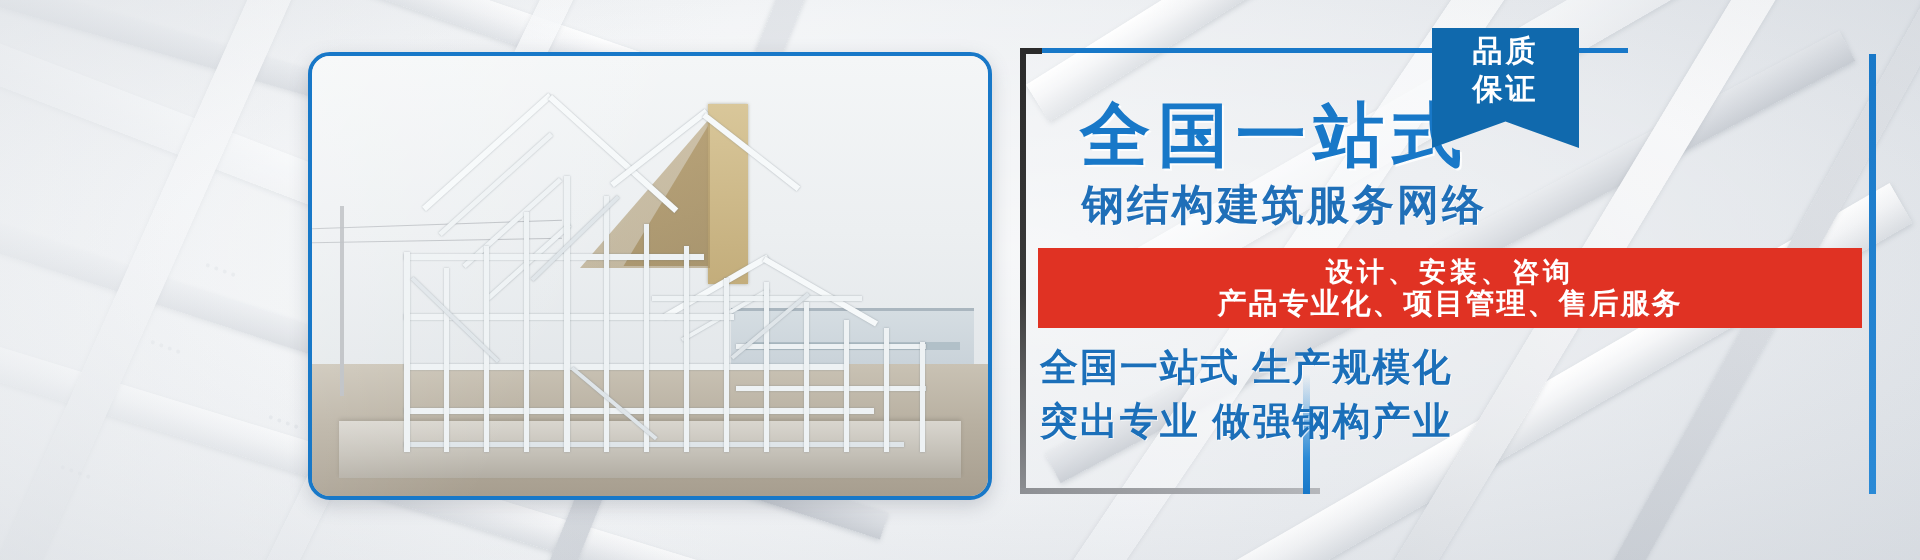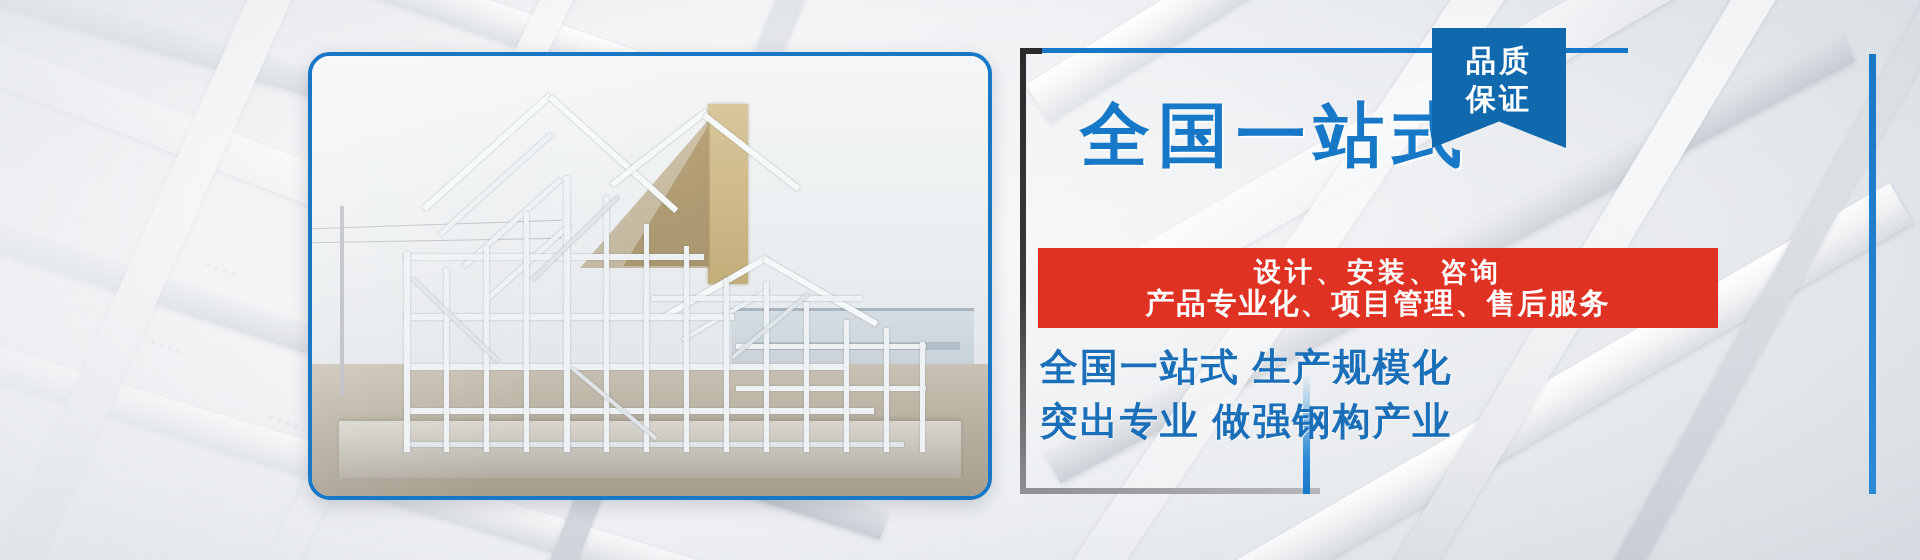--- a/index.html
+++ b/index.html
@@ -118,46 +118,46 @@
     white-space:nowrap;
   }
   .subhead{
     position:absolute;left:62px;top:136px;
     font-size:42px;font-weight:bold;color:#1f6fb8;
     letter-spacing:3px;line-height:1;
     text-shadow:1px 1px 0 rgba(255,255,255,.8);
     white-space:nowrap;
   }
   #red-banner{
-    position:absolute;left:18px;top:200px;width:680px;height:80px;
+    position:absolute;left:18px;top:200px;width:824px;height:80px;
     background:#e03223;
     display:flex;flex-direction:column;align-items:center;justify-content:center;
   }
   .red-line{
     color:#ffffff;font-weight:bold;white-space:nowrap;line-height:1.12;
   }
   .red-line.one{font-size:27px;letter-spacing:4px;}
   .red-line.two{font-size:29px;letter-spacing:2px;}
 
   .slogan{
     position:absolute;left:20px;
     font-size:38px;font-weight:bold;color:#1b6fb9;
     letter-spacing:2px;line-height:1;white-space:nowrap;
     text-shadow:1px 1px 0 rgba(255,255,255,.75);
   }
   .slogan.s1{top:300px;}
   .slogan.s2{top:354px;}
 
   
   #badge{
-    position:absolute;left:1432px;top:28px;width:134px;height:120px;
+    position:absolute;left:1432px;top:28px;width:147px;height:120px;
     background:#1069ad;
     clip-path:polygon(0 0,100% 0,100% 100%,50% 78%,0 100%);
     display:flex;flex-direction:column;align-items:center;justify-content:flex-start;
-    padding-top:14px;box-sizing:border-box;
+    padding-top:4px;box-sizing:border-box;
   }
   .badge-line{
     color:#ffffff;font-size:30px;font-weight:bold;letter-spacing:3px;line-height:1.25;
     white-space:nowrap;
   }
 </style>
 </head>
 <body>
 
 <div id="banner">
@@ -273,20 +273,21 @@
   <div id="text-block">
     <div class="frame-left"></div>
     <div class="frame-top"></div>
     <div class="frame-top-cap"></div>
     <div class="frame-bottom"></div>
     <div class="frame-right"></div>
     <div class="frame-right-short"></div>
 
     <div class="headline">全国一站式</div>
 
+    <div class="subhead">钢结构建筑服务网络</div>
 
     <div id="red-banner">
       <div class="red-line one">设计、安装、咨询</div>
       <div class="red-line two">产品专业化、项目管理、售后服务</div>
     </div>
 
     <div class="slogan s1">全国一站式  生产规模化</div>
     <div class="slogan s2">突出专业  做强钢构产业</div>
   </div>
 

